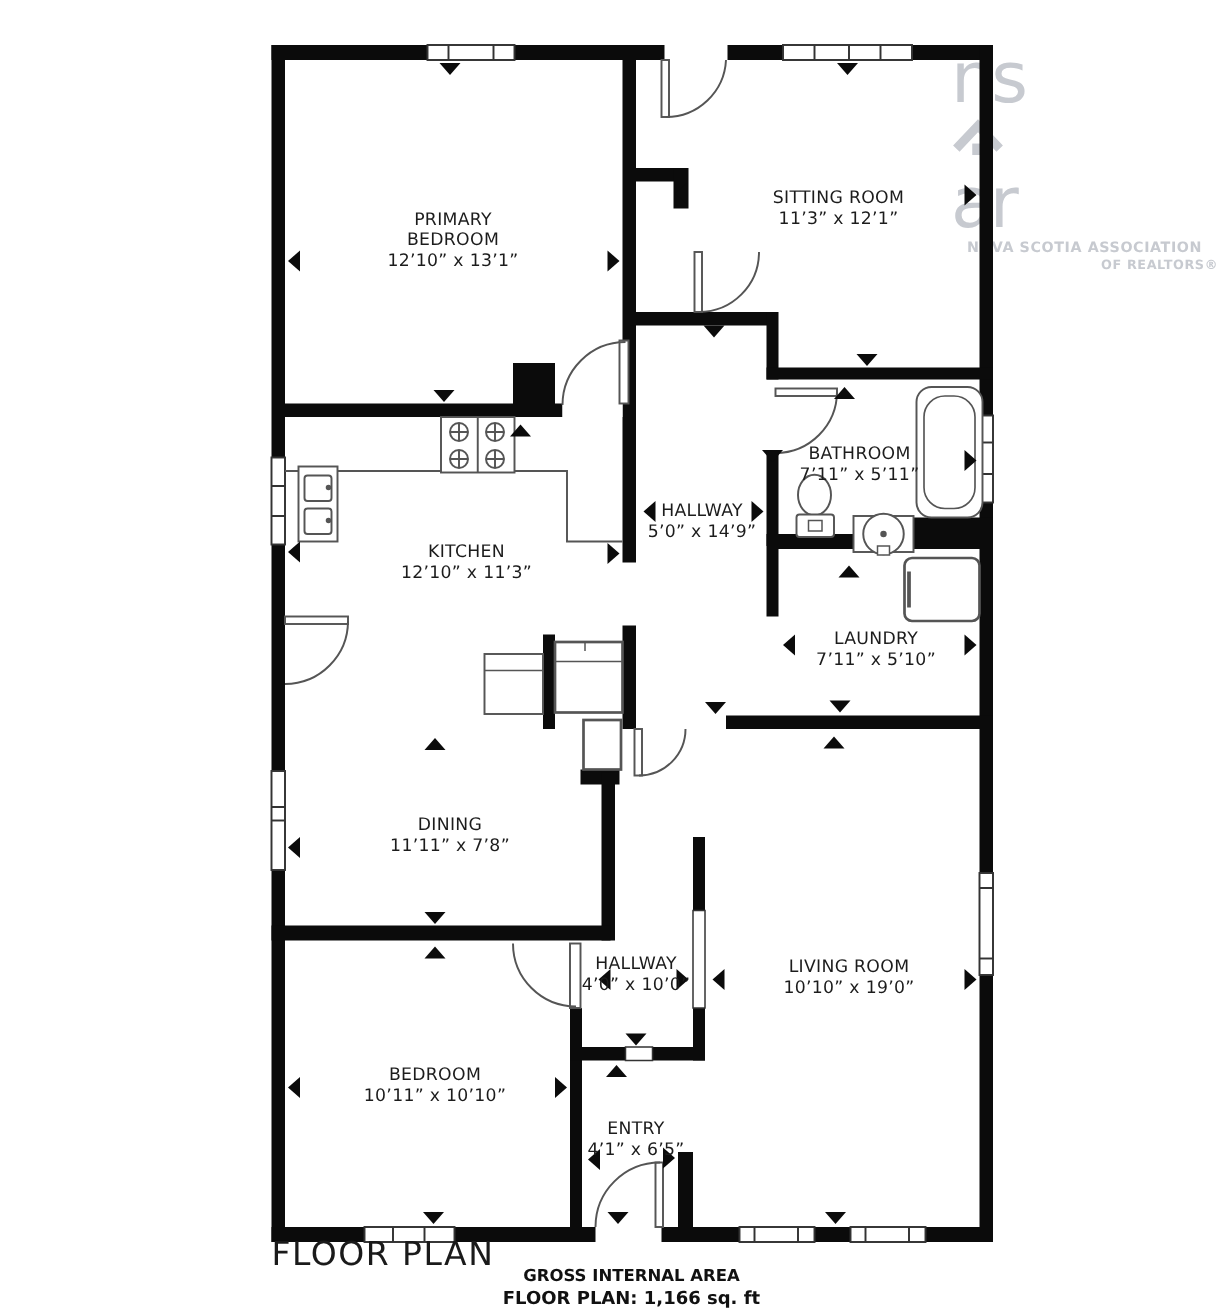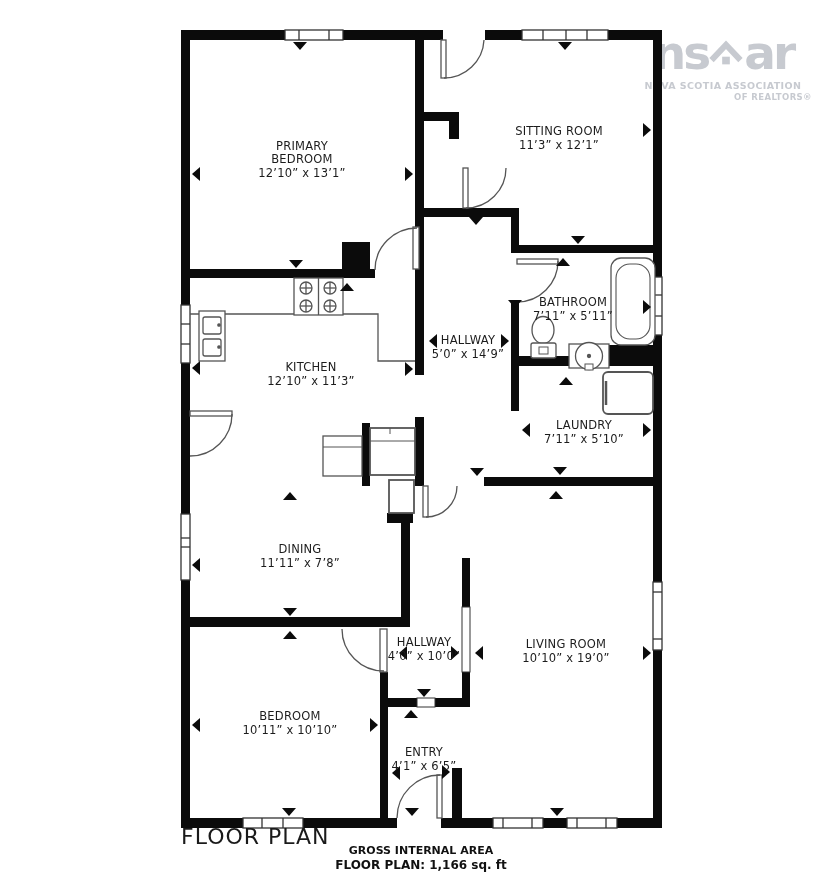--- a/index.html
+++ b/index.html
@@ -1,21 +1,21 @@
 <!DOCTYPE html>
 <html><head>
 <meta charset="utf-8">
 <style>
   html,body{margin:0;padding:0;background:#ffffff;}
   #stage{position:relative;width:815px;height:873px;background:#fff;overflow:hidden;
          font-family:"DejaVu Sans","Liberation Sans",sans-serif;}
   
   .logo{position:absolute;left:634px;top:33px;width:178px;text-align:center;color:#c7cad0;z-index:1;}
   .logo .brand{display:flex;align-items:flex-start;justify-content:center;
-               font-weight:bold;font-size:47px;line-height:40px;letter-spacing:-3px;}
+               font-weight:normal;font-size:47px;line-height:40px;letter-spacing:-3px;flex-direction:column;}
   .logo .brand .house{display:inline-block;margin:3px 1px 0 1px;}
   .logo .org1{font-size:9.5px;font-weight:bold;letter-spacing:.4px;margin-top:4px;}
   .logo .org2{font-size:8.5px;font-weight:bold;letter-spacing:.4px;margin-top:1px;text-align:right;}
   
   svg.plan{position:absolute;left:0;top:0;z-index:2;}
   svg.plan text{font-family:"DejaVu Sans","Liberation Sans",sans-serif;font-size:11.5px;
                 fill:#1c1c1c;text-anchor:middle;letter-spacing:.2px;}
   
   .plan-title{position:absolute;left:181px;top:824px;font-size:22px;color:#1a1a1a;
               letter-spacing:1px;z-index:3;}

